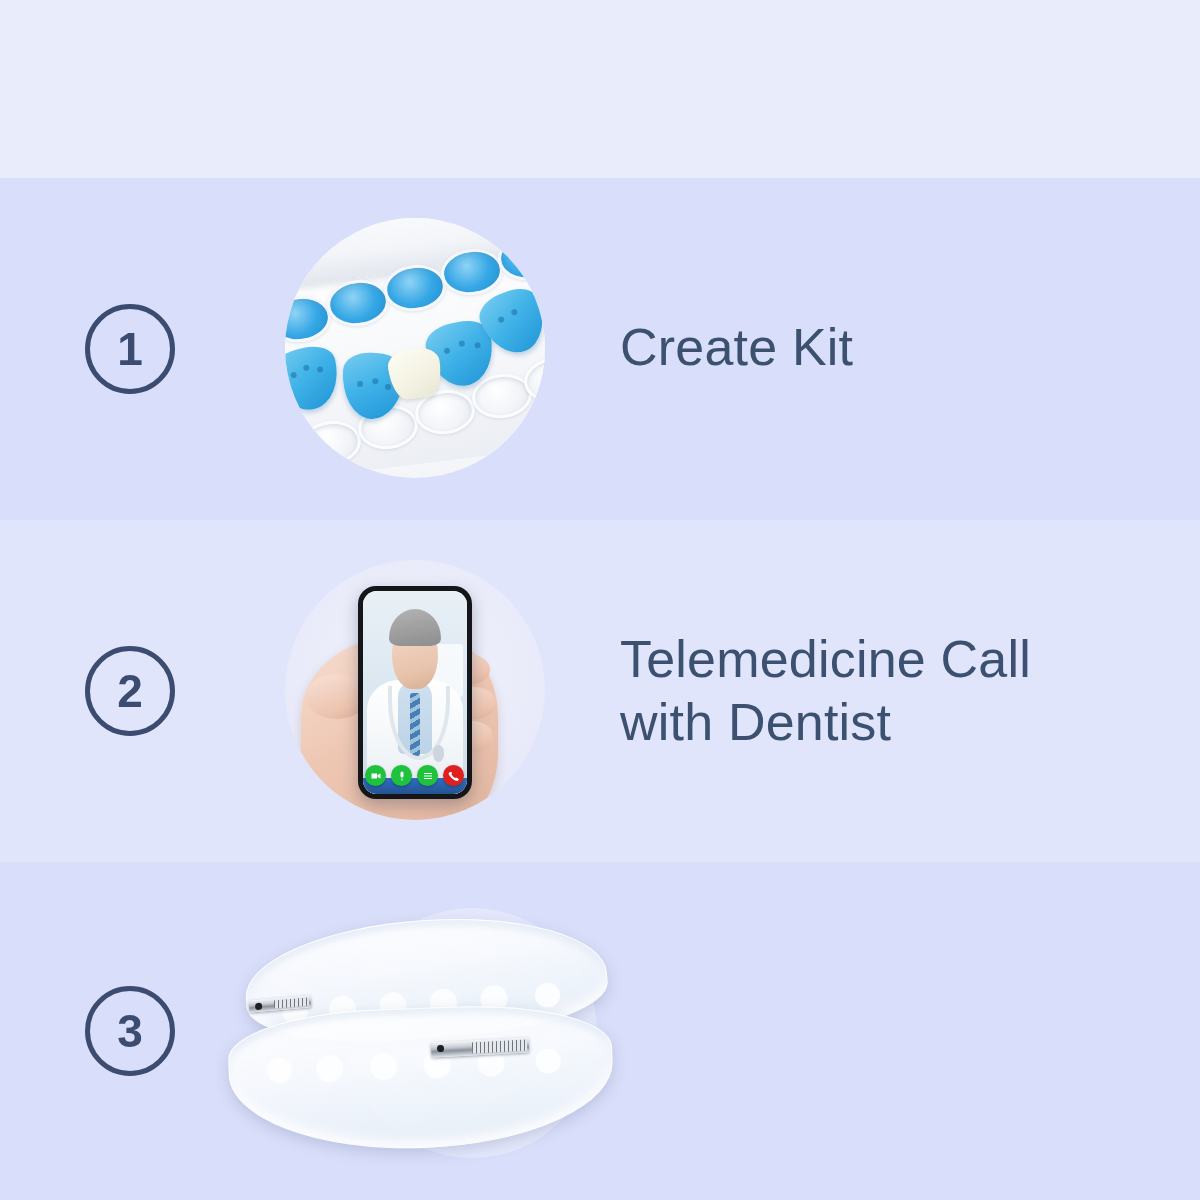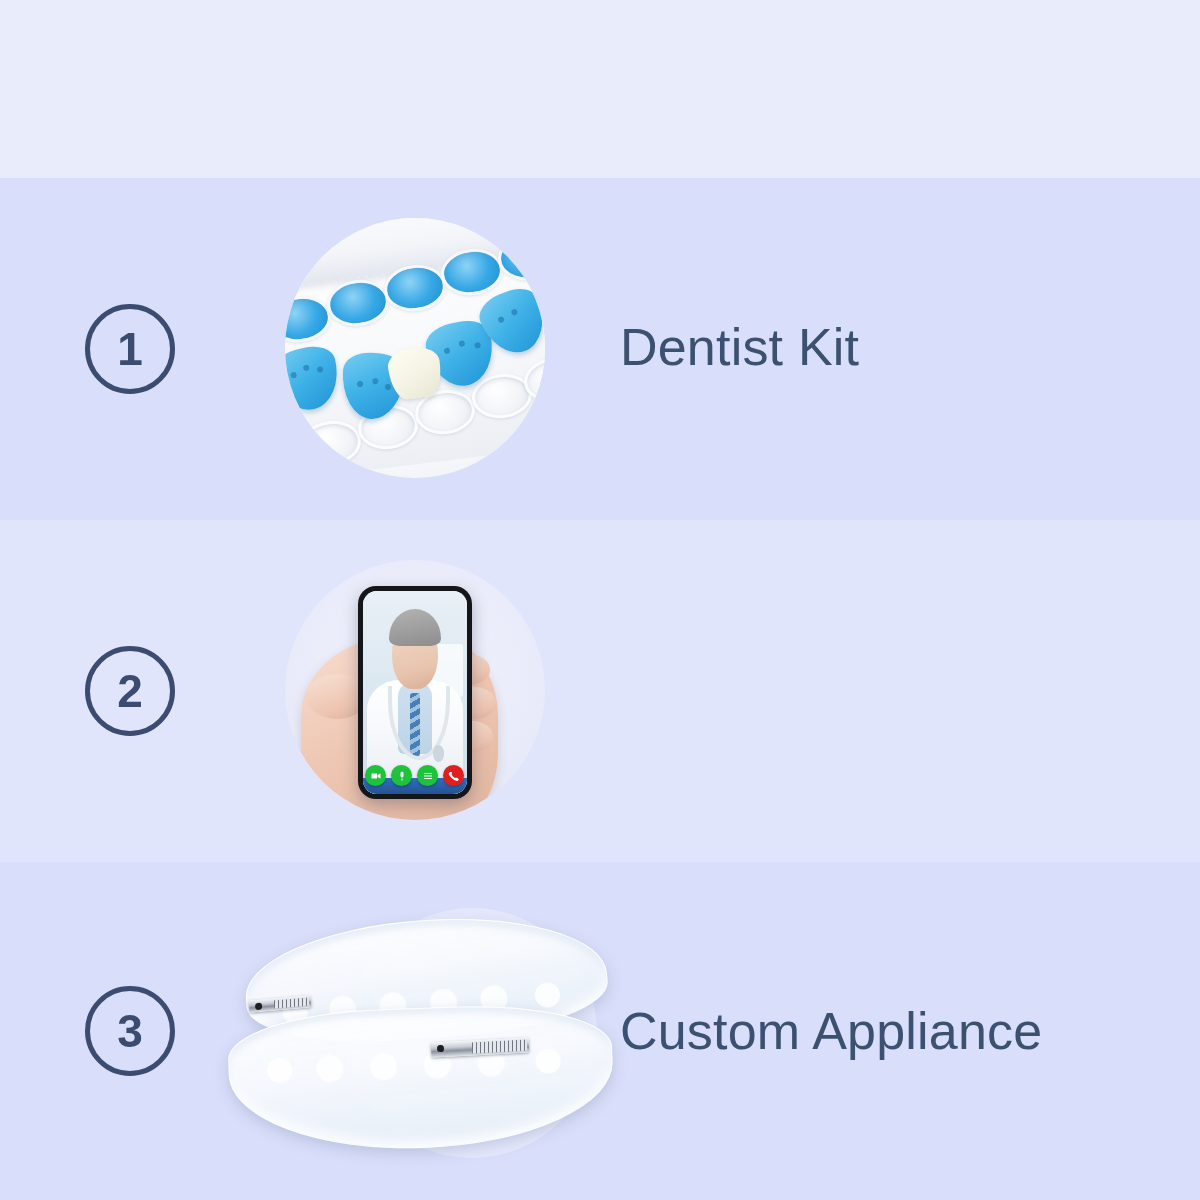--- a/index.html
+++ b/index.html
@@ -417,21 +417,21 @@
           <div class="tray-piece tray-u" style="left:76%; top:28%; width:62px; height:62px; transform:rotate(-22deg);">
             <div class="tray-hole" style="left:28%;top:34%"></div>
             <div class="tray-hole" style="left:52%;top:30%"></div>
           </div>
 
           <div class="tray-white" style="left:40%; top:50%; width:52px; height:50px; transform:rotate(-8deg);"></div>
         </div>
       </div>
     </div>
 
-    <div class="step-label">Dentist Kit</div>
+    <div class="step-label">Create Kit</div>
   </div>
 
   <div class="band band-2">
 
     <div class="step-number">
       <span>2</span>
     </div>
 
     <div class="media">
       <div class="media-circle">
@@ -480,20 +480,22 @@
                     </svg>
                 </div>
               </div>
             </div>
           </div>
 
         </div>
       </div>
     </div>
 
+    <div class="step-label">Telemedicine Call
+with Dentist</div>
   </div>
 
   <div class="band band-3">
 
     <div class="step-number">
       <span>3</span>
     </div>
 
     <div class="appliance-wrap">
       <div class="appl-bg-circle"></div>
@@ -510,16 +512,15 @@
         <div class="metal-screw"></div>
         <div class="metal-ridges"></div>
       </div>
 
       <div class="metal metal-right">
         <div class="metal-screw"></div>
         <div class="metal-ridges"></div>
       </div>
     </div>
 
-    <div class="step-label">Custom Appliance</div>
   </div>
 
 </div>
 
 </body></html>

